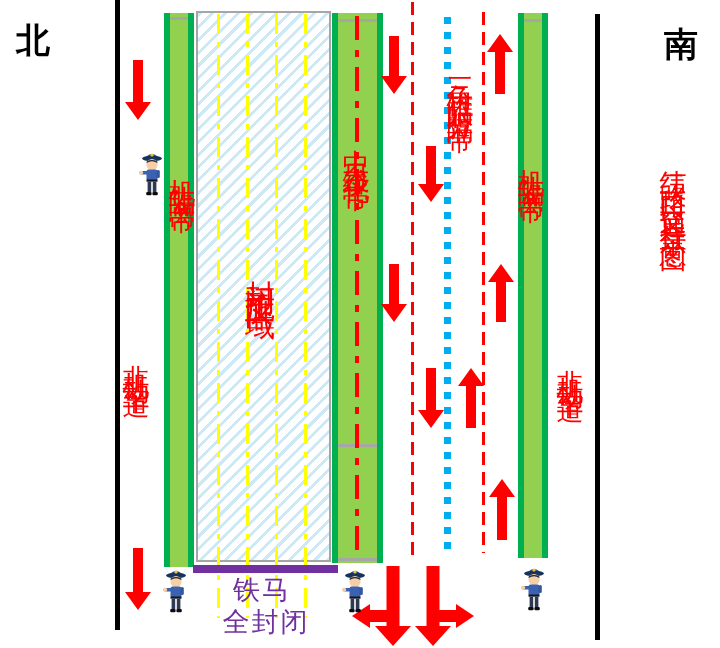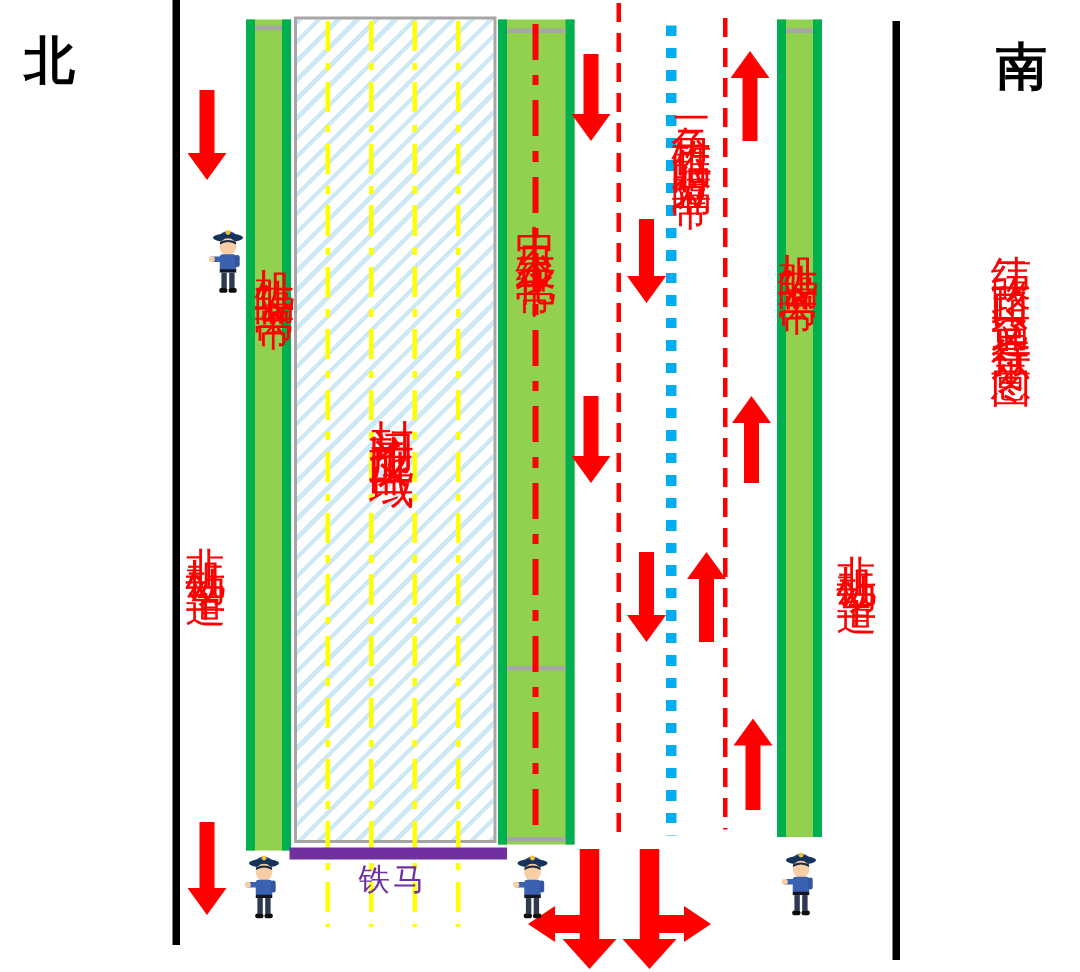--- a/index.html
+++ b/index.html
@@ -30,21 +30,21 @@
   .purplebar{position:absolute;left:193px;top:565px;width:145px;height:8px;background:#7030A0;z-index:15;}
   
   .vtext{
     position:absolute;writing-mode:vertical-rl;text-orientation:upright;
     color:#FF0000;font-size:27px;letter-spacing:7px;line-height:1;z-index:25;
     font-family:"DejaVu Serif","DejaVu Sans",serif;white-space:nowrap;
   }
   .vtext.big{font-size:30px;letter-spacing:6px;}
   .compass{position:absolute;color:#000;font-size:34px;font-weight:bold;z-index:25;
     font-family:"DejaVu Sans",sans-serif;}
-  .purpletext{position:absolute;color:#7030A0;font-size:21px;z-index:25;text-align:center;
+  .purpletext{position:absolute;color:#7030A0;font-size:27px;z-index:25;text-align:center;
     letter-spacing:2px;font-family:"DejaVu Serif","DejaVu Sans",serif;white-space:nowrap;}
   
   #arrow-layer .arr{position:absolute;z-index:30;}
   #officer-layer .cop{position:absolute;z-index:40;}
 </style>
 </head>
 <body>
 
 <div id="stage">
 
@@ -84,20 +84,21 @@
   <div class="vtext" style="left:169px;top:157px;">机非隔离带</div>
   <div class="vtext" style="left:123px;top:343px;">非机动车道</div>
   <div class="vtext big" style="left:245px;top:256px;">封闭施工区域</div>
   <div class="vtext" style="left:343px;top:128px;">中央台绿化带</div>
   <div class="vtext" style="left:447px;top:56px;">三角锥临时分隔带</div>
   <div class="vtext" style="left:518px;top:147px;">机非隔离带</div>
   <div class="vtext" style="left:557px;top:348px;">非机动车道</div>
   <div class="vtext" style="left:660px;top:148px;">纬二路路口交通导行示意图</div>
 
   <div class="purpletext" style="left:228px;top:572px;width:68px;">铁马</div>
+  <div class="purpletext" style="left:216px;top:604px;width:100px;">全封闭</div>
 
   <div id="arrow-layer">
       <div class="arr" style="left:125px;top:60px;"><svg width="26" height="60" viewBox="0 0 26 60">
           <polygon points="8,0 18,0 18,42 26,42 13,60 0,42 8,42" fill="#FF0000"></polygon>
         </svg></div>
       <div class="arr" style="left:381px;top:36px;"><svg width="26" height="58" viewBox="0 0 26 58">
           <polygon points="8,0 18,0 18,40 26,40 13,58 0,40 8,40" fill="#FF0000"></polygon>
         </svg></div>
       <div class="arr" style="left:418px;top:146px;"><svg width="26" height="56" viewBox="0 0 26 56">
           <polygon points="8,0 18,0 18,38 26,38 13,56 0,38 8,38" fill="#FF0000"></polygon>

